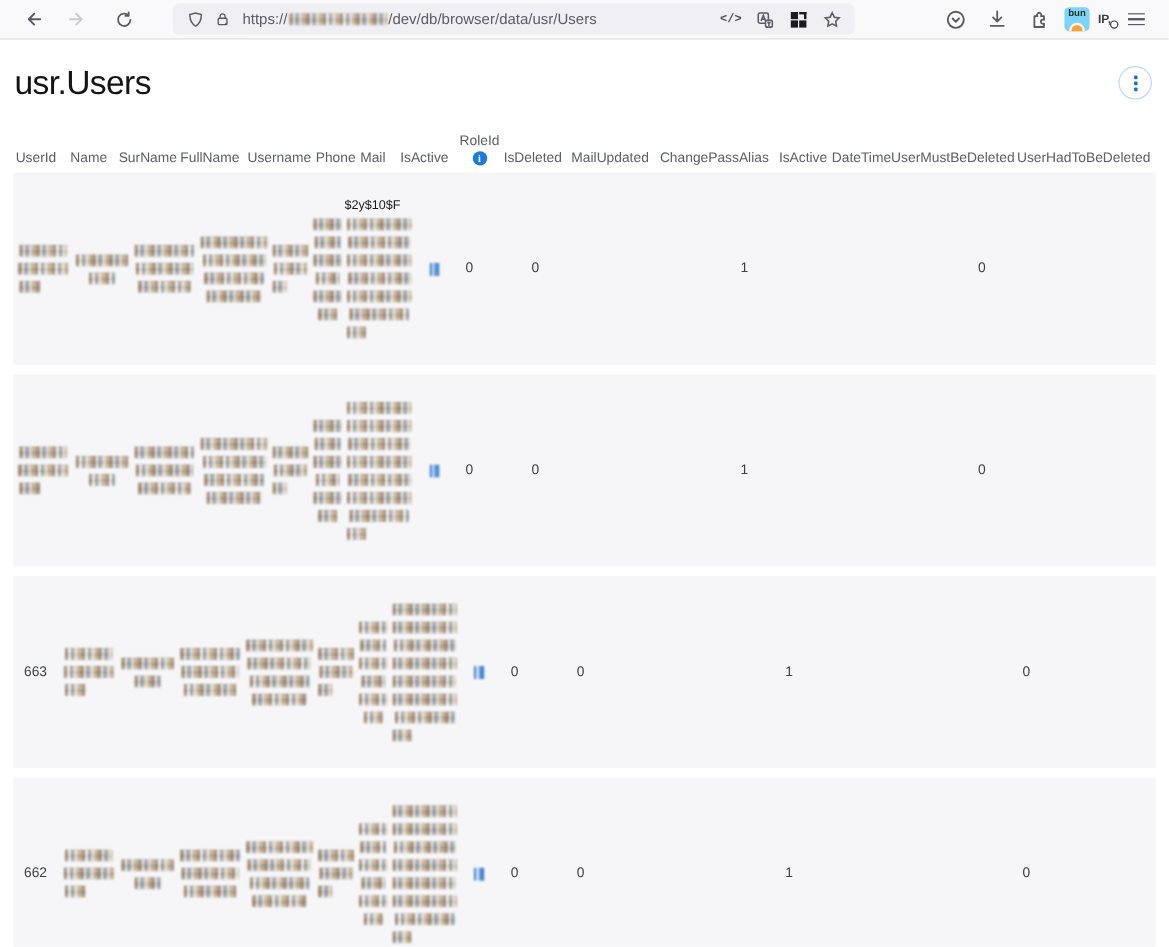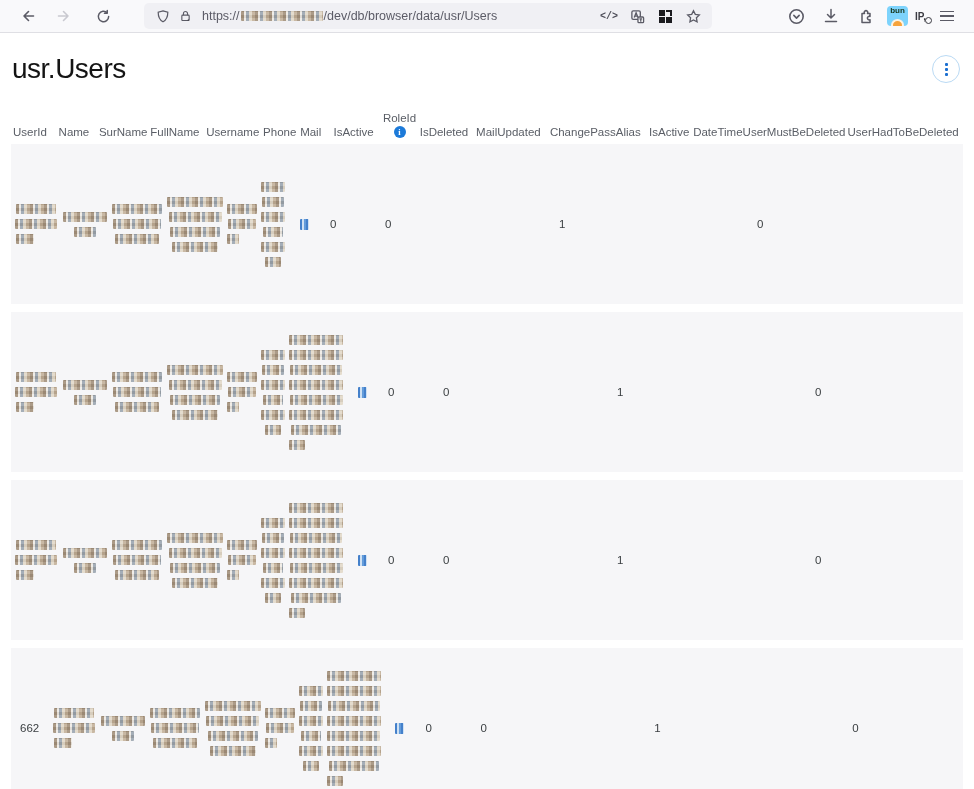--- a/index.html
+++ b/index.html
@@ -248,20 +248,33 @@
     <div class="td c-mail">
       <div class="stack">
             <span class="px" style="width:24px"></span>
             <span class="px" style="width:22px"></span>
             <span class="px" style="width:24px"></span>
             <span class="px" style="width:20px"></span>
             <span class="px" style="width:24px"></span>
             <span class="px" style="width:16px"></span>
           </div>
     </div>
+    <div class="td c-password">
+      <div class="stack">
+        <span class="pw-prefix">$2y$10$F</span>
+
+        <span class="px" style="width:54px"></span>
+            <span class="px" style="width:52px"></span>
+            <span class="px" style="width:54px"></span>
+            <span class="px" style="width:53px"></span>
+            <span class="px" style="width:54px"></span>
+            <span class="px" style="width:50px"></span>
+            <span class="px" style="width:16px;align-self:flex-start;margin-left:2px"></span>
+      </div>
+    </div>
     <div class="td c-roleid">
           <span class="px blue" style="width:9px;height:11px"></span>
         </div>
     <div class="td num c-isdeleted">
           <span>0</span>
         </div>
     <div class="td num c-mailupdated">
           <span>0</span>
         </div>
     <div class="td num c-changepass">
@@ -354,20 +367,23 @@
         </div>
     <div class="td num c-datetime">
           <span></span>
         </div>
     <div class="td num c-userhad">
           <span>0</span>
         </div>
   </div>
 
   <div class="trow">
+    <div class="td num c-userid">
+          <span>663</span>
+        </div>
     <div class="td c-name">
       <div class="stack">
             <span class="px" style="width:40px"></span>
             <span class="px" style="width:42px"></span>
             <span class="px" style="width:18px;align-self:flex-start;margin-left:5px"></span>
           </div>
     </div>
     <div class="td c-surname">
       <div class="stack">
             <span class="px" style="width:44px"></span>

